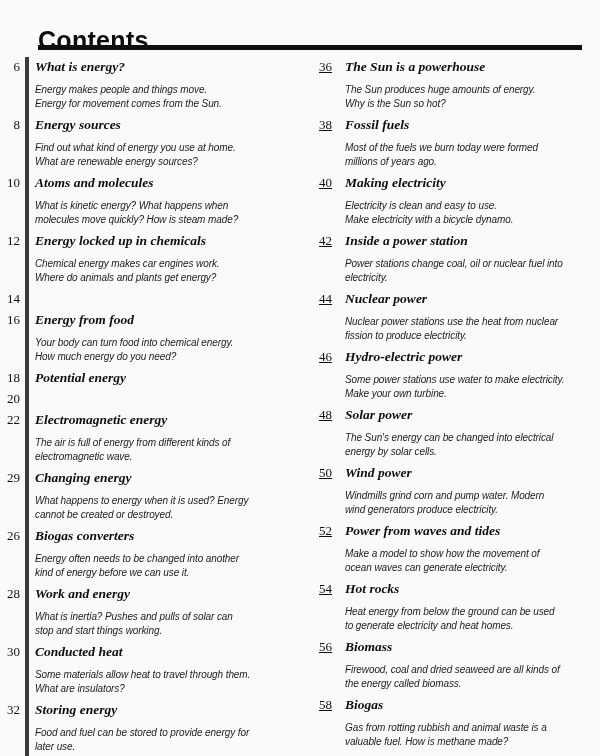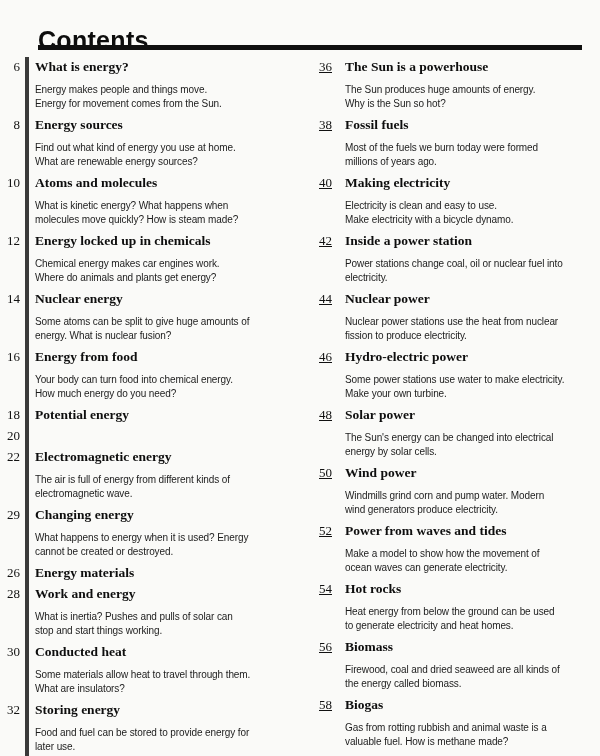--- a/index.html
+++ b/index.html
@@ -33,21 +33,21 @@
   .col { display: flex; flex-direction: column; }
   .col-left { flex: 0 0 302px; width: 302px; }
   .col-right { flex: 1; }
   .entry { display: flex; margin-bottom: 6px; }
   .num {
     flex: 0 0 20px; text-align: right;
     font-family: "Liberation Serif", serif;
     font-size: 13px; line-height: 15px; color: #111;
   }
   .col-right .num { flex: 0 0 30px; text-decoration: underline; }
-  .entry-body { flex: 1; margin-left: 15px; min-width: 0; }
+  .entry-body { flex: 1; margin-left: 15px; min-width: 0; font-style: italic; }
   .col-right .entry-body { margin-left: 13px; }
   .heading {
     font-family: "Liberation Serif", serif;
     font-weight: 700; font-size: 13.5px; line-height: 15px;
     color: #0e0e0e;
   }
   .desc {
     font-family: "Liberation Sans", sans-serif;
     font-size: 10px; line-height: 14px;
     letter-spacing: -0.1px;
@@ -96,25 +96,20 @@
     <span class="num">12</span>
     <div class="entry-body">
       <div class="heading">Energy locked up in chemicals</div>
       <div class="desc">Chemical energy makes car engines work.
 Where do animals and plants get energy?</div>
     </div>
   </div>
 
   <div class="entry">
     <span class="num">14</span>
-    <div class="entry-body">
-      <div class="heading">Nuclear energy</div>
-      <div class="desc">Some atoms can be split to give huge amounts of
-energy. What is nuclear fusion?</div>
-    </div>
   </div>
 
   <div class="entry">
     <span class="num">16</span>
     <div class="entry-body">
       <div class="heading">Energy from food</div>
       <div class="desc">Your body can turn food into chemical energy.
 How much energy do you need?</div>
     </div>
   </div>
@@ -144,21 +139,23 @@
     <div class="entry-body">
       <div class="heading">Changing energy</div>
       <div class="desc">What happens to energy when it is used? Energy
 cannot be created or destroyed.</div>
     </div>
   </div>
 
   <div class="entry">
     <span class="num">26</span>
     <div class="entry-body">
-      <div class="heading">Energy materials</div>
+      <div class="heading">Biogas converters</div>
+      <div class="desc">Energy often needs to be changed into another
+kind of energy before we can use it.</div>
     </div>
   </div>
 
   <div class="entry">
     <span class="num">28</span>
     <div class="entry-body">
       <div class="heading">Work and energy</div>
       <div class="desc">What is inertia? Pushes and pulls of solar can
 stop and start things working.</div>
     </div>

